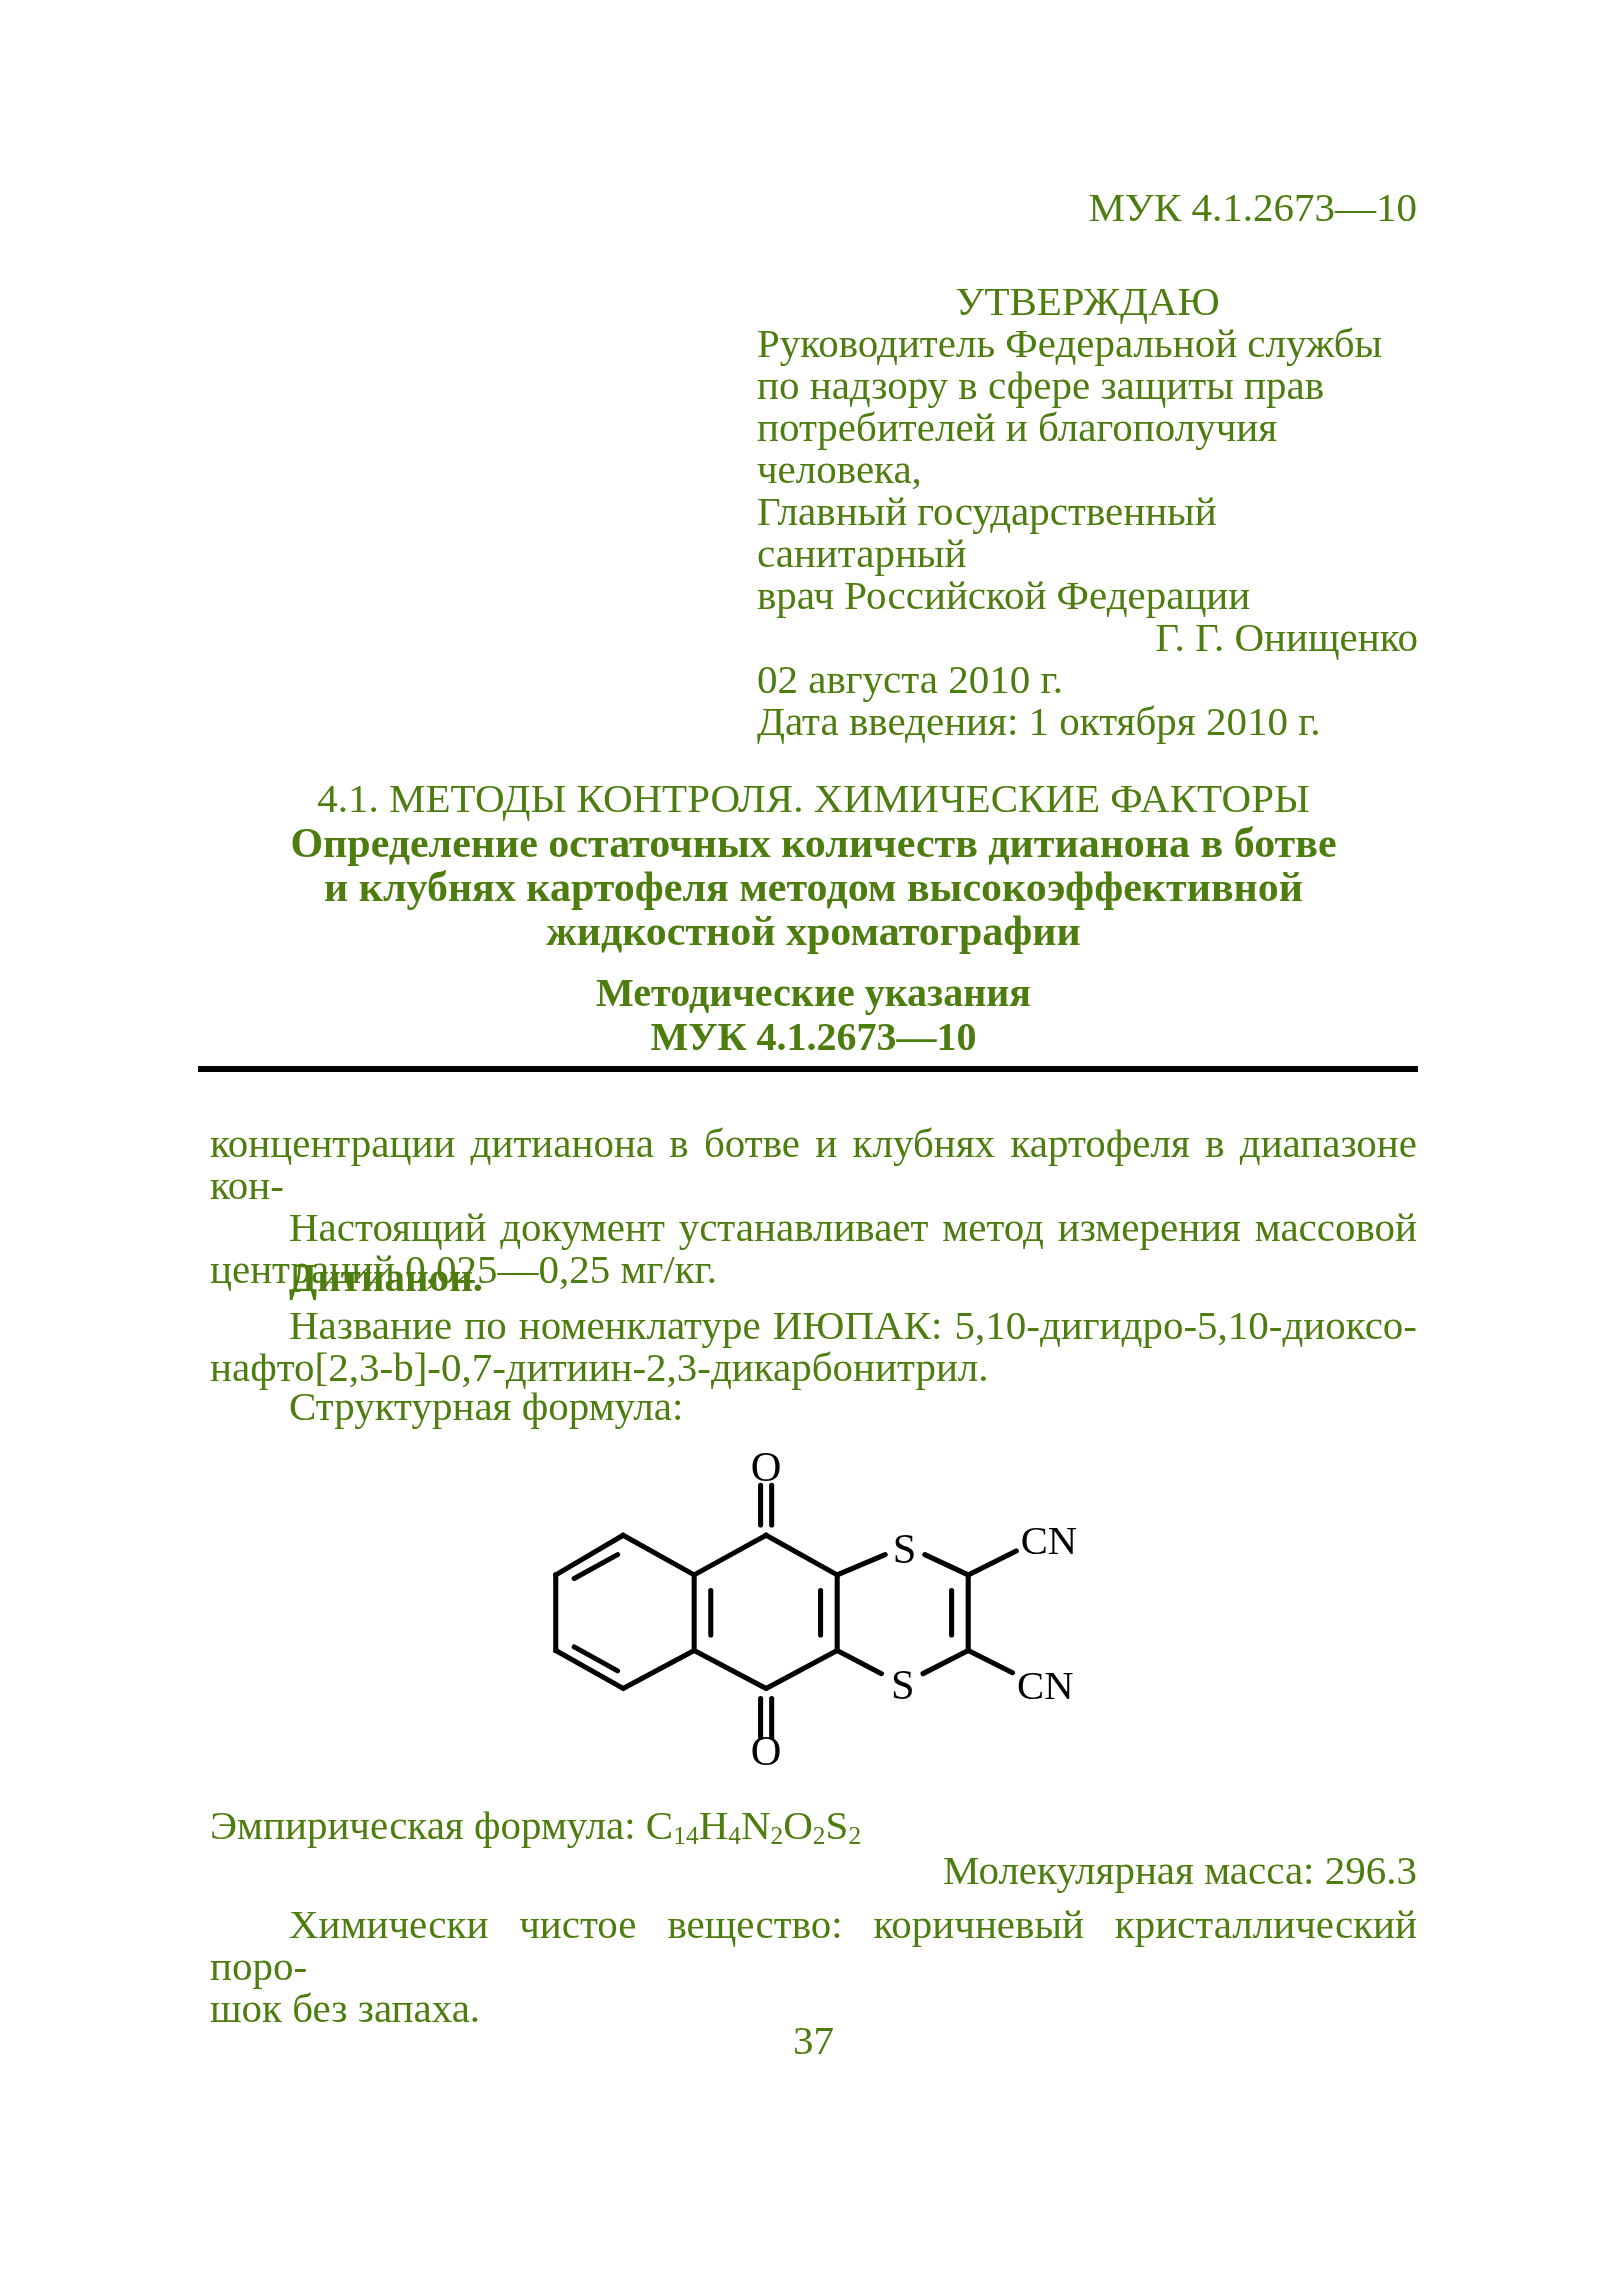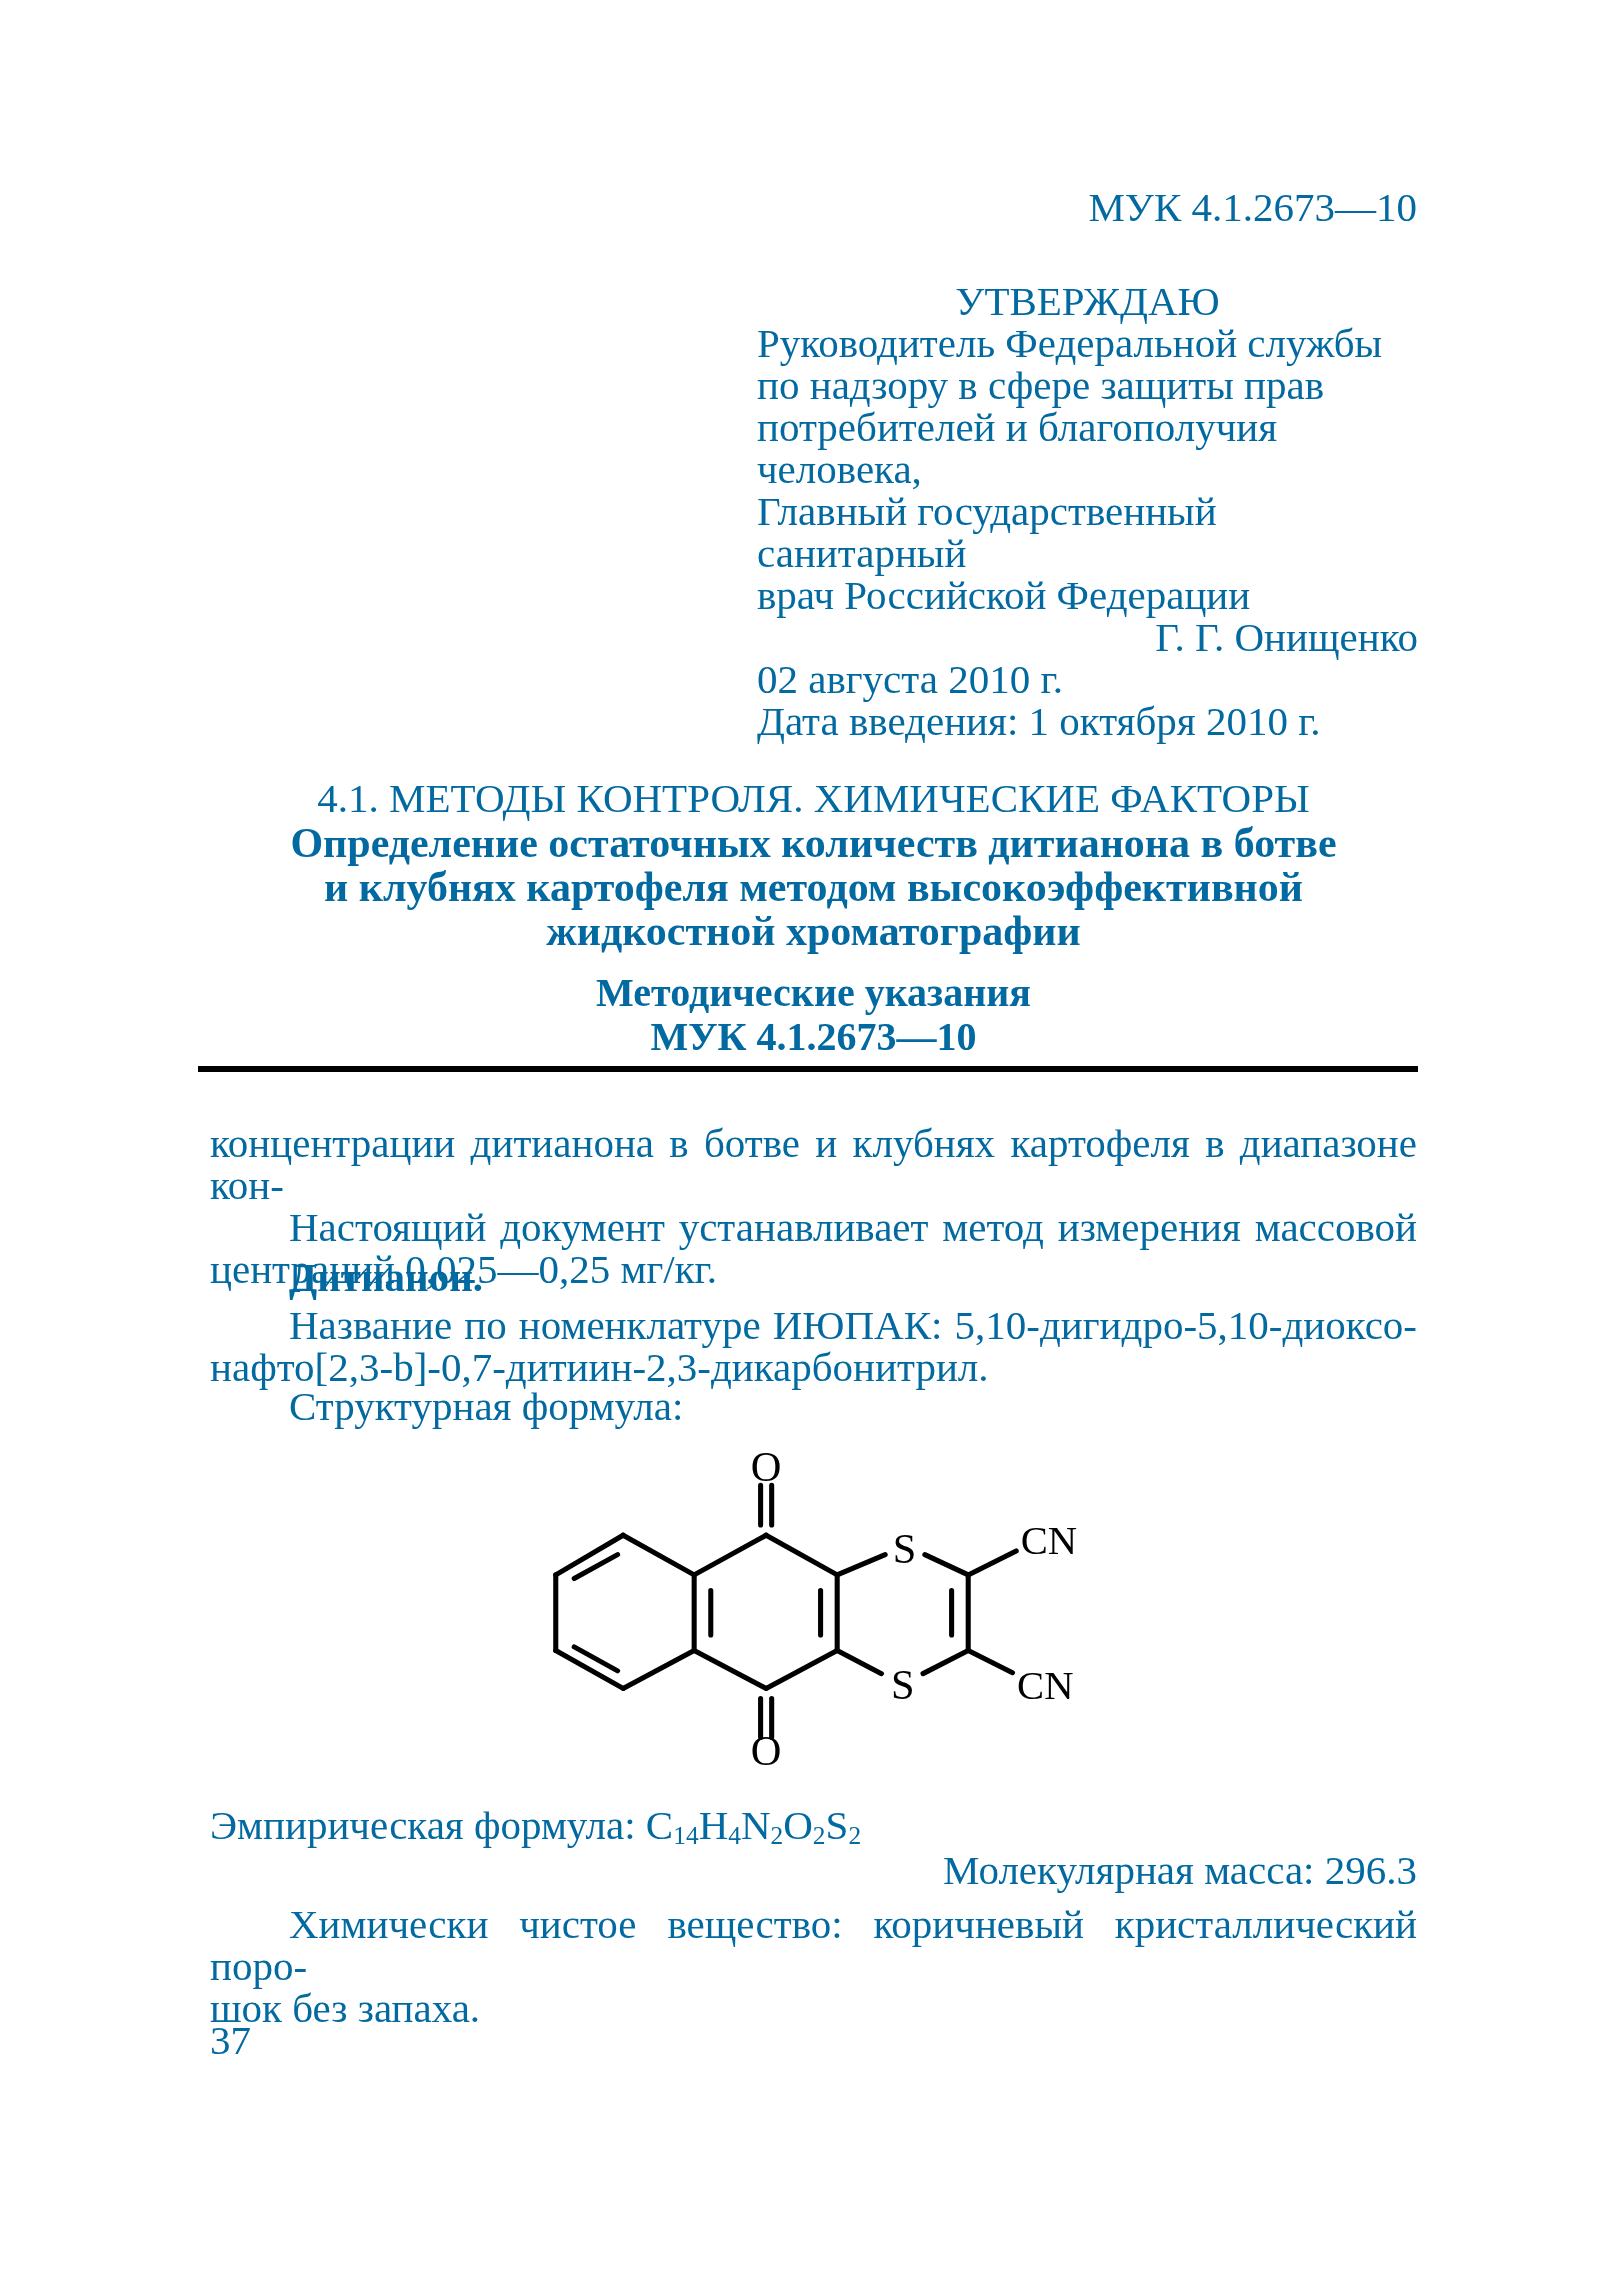--- a/index.html
+++ b/index.html
@@ -1,20 +1,20 @@
 <!DOCTYPE html>
 <html style="font-size:14.8px"><head>
 <meta charset="utf-8">
 <style>
   html,body { margin:0; padding:0; background:#e8e8e8; }
   .page {
     position:relative;
     width:1619px; height:2290px;
     background:#ffffff;
-    color:#0369a1;
+    color:#4d7c0f;
     font-family:"Liberation Serif","DejaVu Serif",serif;
     overflow:hidden;
     margin:0 auto;
   }
   .abs { position:absolute; }
 
   .doc-number {
     top:186px; left:210px; width:1207px;
     text-align:right; font-size:41px; line-height:42px;
   }
@@ -63,21 +63,21 @@
     font-family:"Liberation Serif","DejaVu Serif",serif;
     fill:#000000;
   }
   .structure .atom { font-size:46px; }
   .structure .grp  { font-size:44px; }
 
   .emp-formula { top:1803px; left:210px; width:1207px; font-size:41px; line-height:44px; }
   .mol-mass    { top:1848px; left:210px; width:1207px; text-align:right; font-size:41px; line-height:44px; }
   sub { font-size:62%; vertical-align:baseline; position:relative; top:0.18em; }
 
-  .page-number { top:2019px; left:210px; width:1207px; text-align:left; font-size:41px; line-height:42px; }
+  .page-number { top:2019px; left:210px; width:1207px; text-align:center; font-size:41px; line-height:42px; }
 </style>
 </head>
 <body>
 
 <div class="page">
 
   <div class="abs doc-number">МУК 4.1.2673—10</div>
 
   <div class="abs approval">
     <div class="c">УТВЕРЖДАЮ</div>

